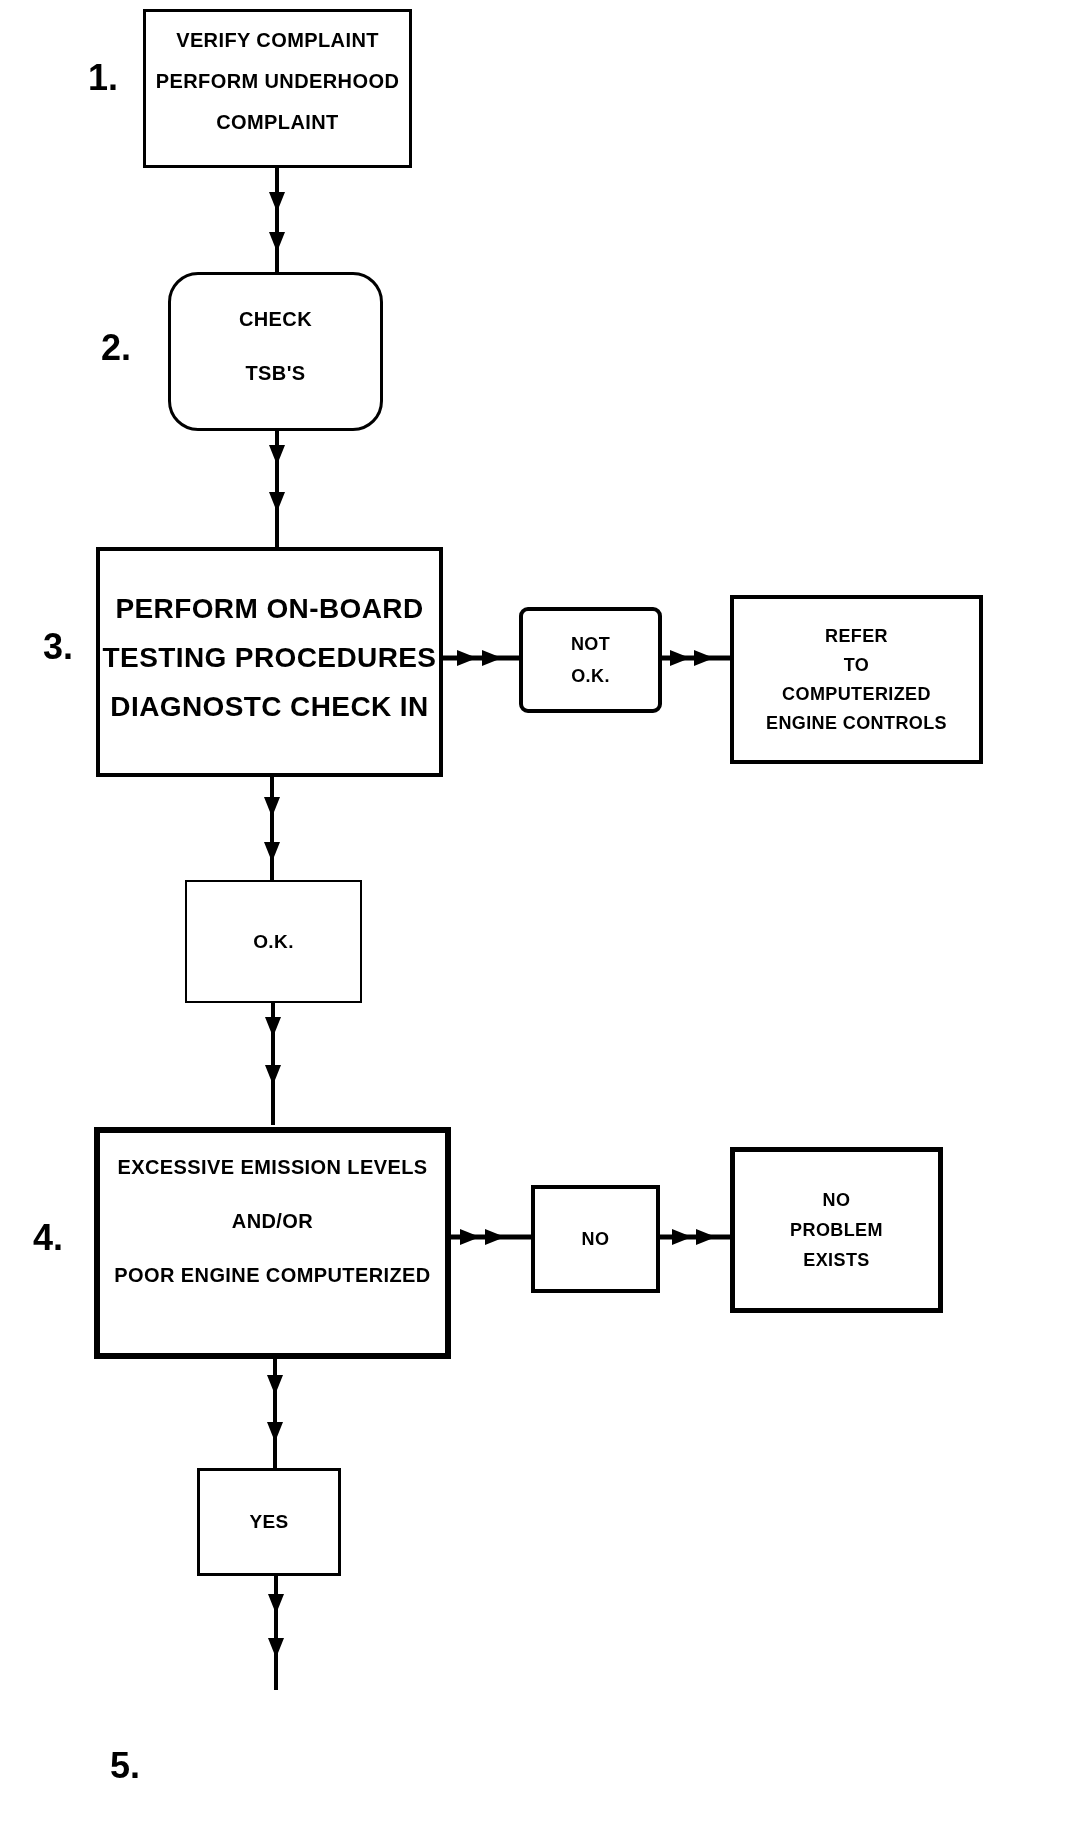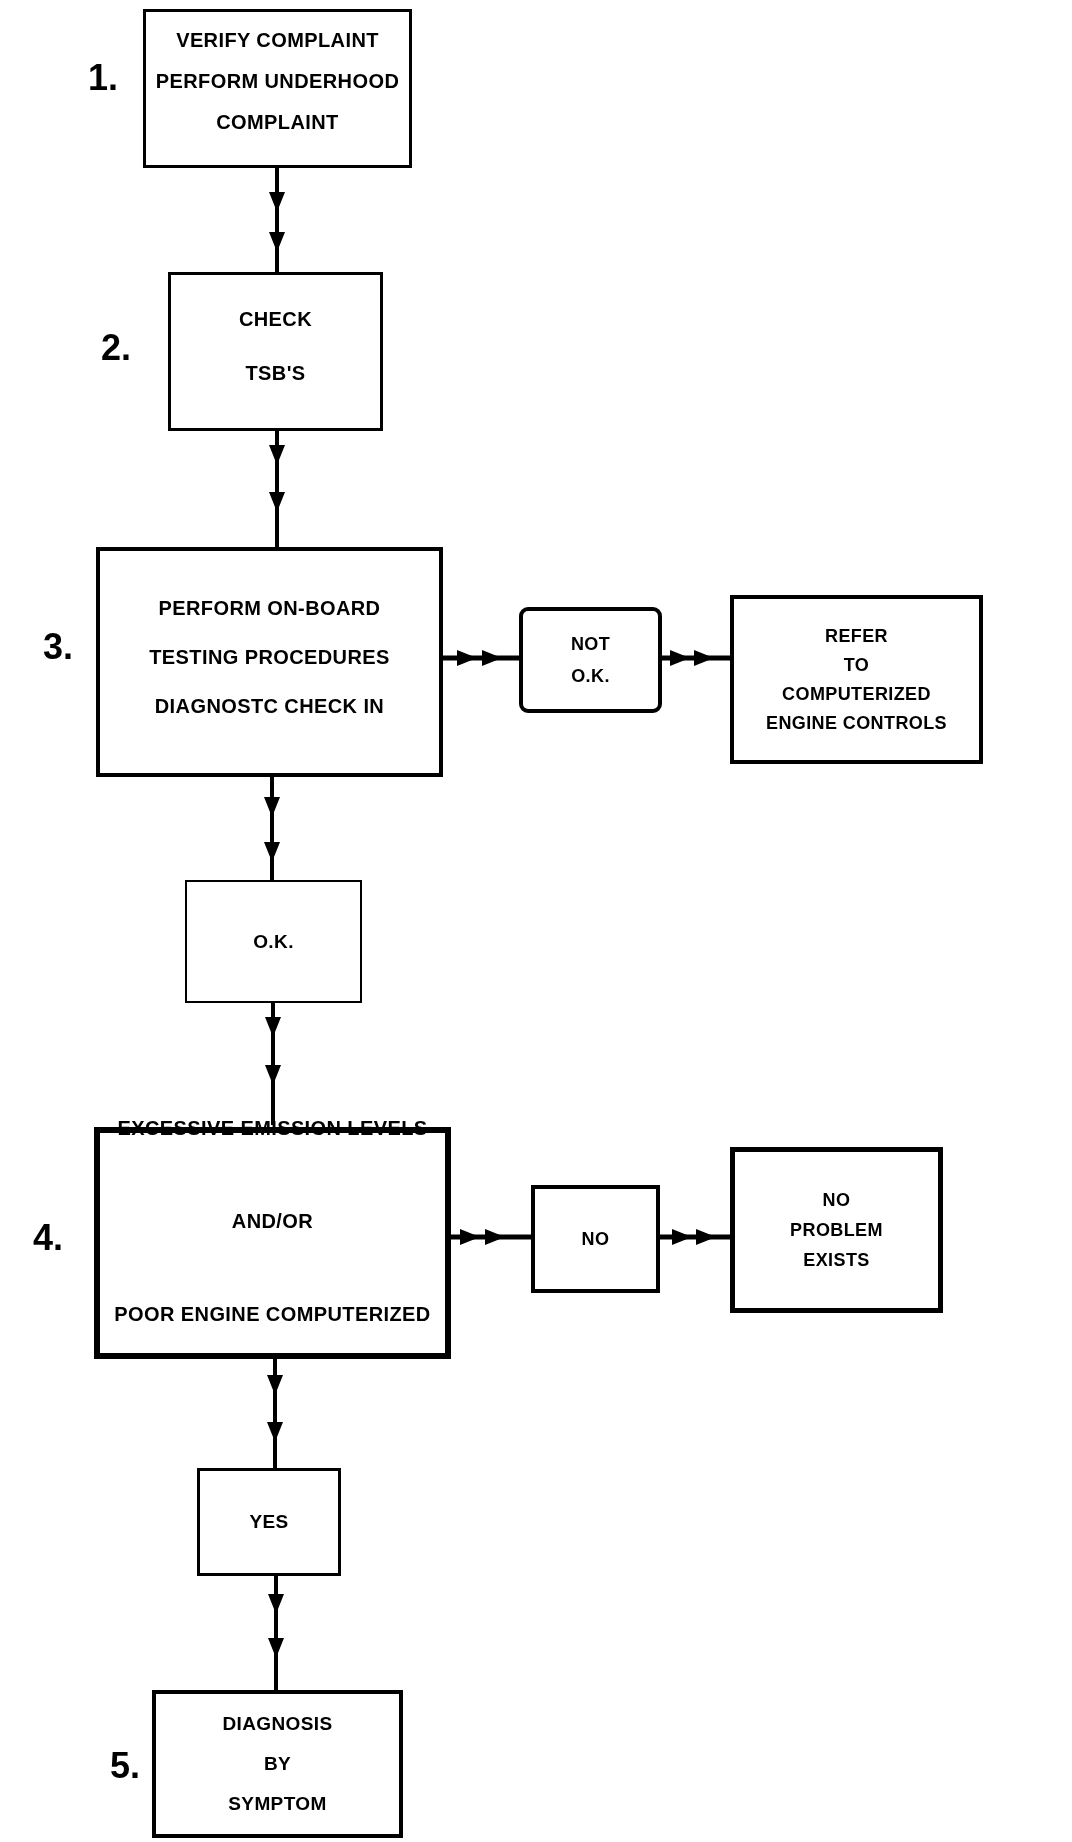--- a/index.html
+++ b/index.html
@@ -31,26 +31,26 @@
     position:absolute;
     font-weight:700;
     font-size:36px;
     line-height:1;
     z-index:2;
   }
   .tline{white-space:nowrap;}
 
   
   .b1{left:143px;top:9px;width:269px;height:159px;font-size:20px;line-height:41px;padding-bottom:14px;}
-  .b2{left:168px;top:272px;width:215px;height:159px;font-size:20px;line-height:54px;padding-bottom:12px;}
-  .b3{left:96px;top:547px;width:347px;height:230px;border-width:4px;font-size:20px;line-height:49px;padding-bottom:10px;}
+  .b2{left:168px;top:272px;width:215px;height:159px;font-size:20px;line-height:54px;padding-bottom:12px;border-radius:30px;}
+  .b3{left:96px;top:547px;width:347px;height:230px;border-width:4px;font-size:28px;line-height:49px;padding-bottom:10px;}
   .bnotok{left:519px;top:607px;width:143px;height:106px;border-width:4px;font-size:18px;line-height:32px;border-radius:9px;}
   .brefer{left:730px;top:595px;width:253px;height:169px;border-width:4px;font-size:18px;line-height:29px;}
   .bok{left:185px;top:880px;width:177px;height:123px;border-width:2px;font-size:19px;}
-  .b4{left:94px;top:1127px;width:357px;height:232px;border-width:6px;font-size:20px;line-height:54px;padding-bottom:44px;gap:39px;}
+  .b4{left:94px;top:1127px;width:357px;height:232px;border-width:6px;font-size:20px;line-height:54px;padding-bottom:44px;}
   .bno{left:531px;top:1185px;width:129px;height:108px;border-width:4px;font-size:18px;}
   .bnoproblem{left:730px;top:1147px;width:213px;height:166px;border-width:5px;font-size:18px;line-height:30px;}
   .byes{left:197px;top:1468px;width:144px;height:108px;font-size:19px;}
   .b5{left:152px;top:1690px;width:251px;height:148px;border-width:4px;font-size:19px;line-height:40px;}
 
   .l1{left:88px;top:60px;}
   .l2{left:101px;top:330px;}
   .l3{left:43px;top:629px;}
   .l4{left:33px;top:1220px;}
   .l5{left:110px;top:1748px;}
@@ -175,19 +175,14 @@
   <div class="box bnoproblem">
     <div class="tline">NO</div>
     <div class="tline">PROBLEM</div>
     <div class="tline">EXISTS</div>
   </div>
 
   <div class="box byes">
     <div class="tline">YES</div>
   </div>
 
-  <div class="box b5">
-    <div class="tline">DIAGNOSIS</div>
-    <div class="tline">BY</div>
-    <div class="tline">SYMPTOM</div>
-  </div>
 
 </div>
 
 </body></html>

